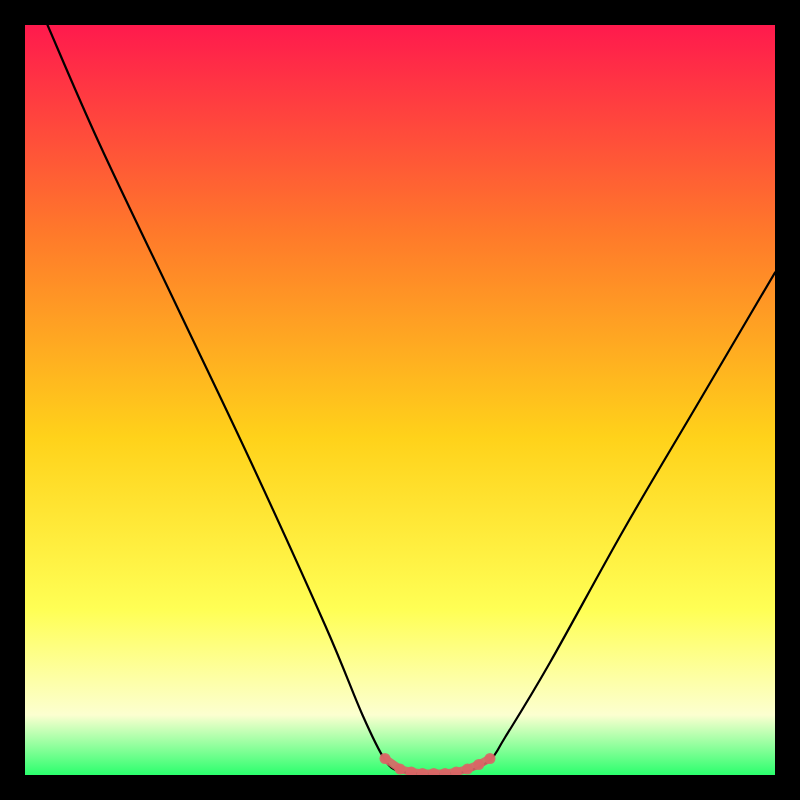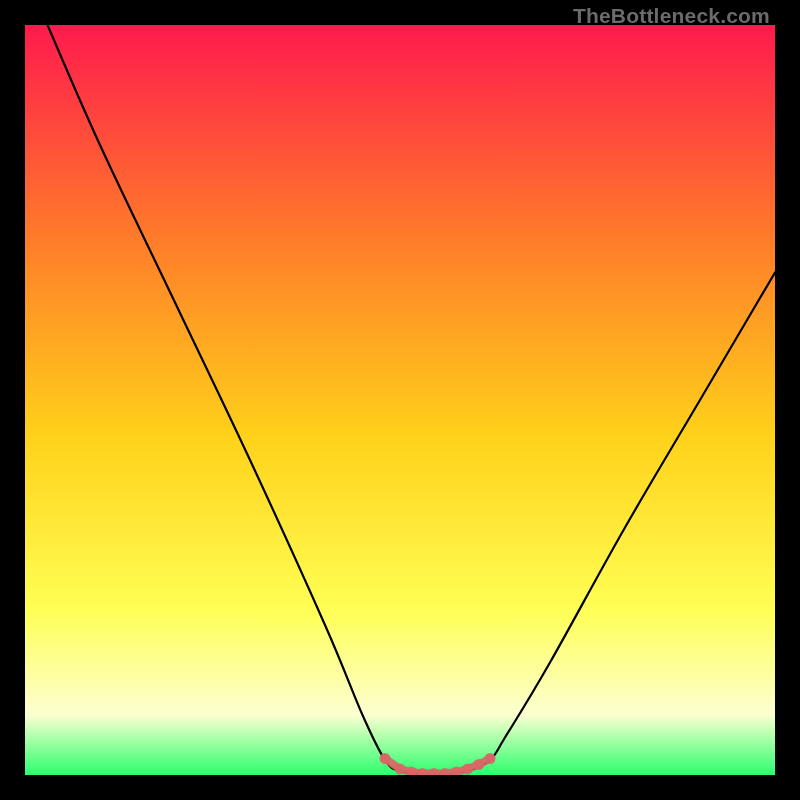--- a/index.html
+++ b/index.html
@@ -28,21 +28,20 @@
     color: #6b6b6b;
     letter-spacing: 0.2px;
     z-index: 10;
   }
   svg { display: block; }
 </style>
 </head>
 <body>
 
 <div class="frame">
-  <div class="watermark">TheBottleneck.com</div>
   <div class="plot">
     <svg id="chart-svg" width="750" height="750" viewBox="0 0 750 750" preserveAspectRatio="none">
       <defs>
         <linearGradient id="bg-grad" x1="0" y1="0" x2="0" y2="1">
           <stop id="g0" offset="0%" stop-color="#ff1a4d"></stop>
           <stop id="g1" offset="28%" stop-color="#ff7a2a"></stop>
           <stop id="g2" offset="55%" stop-color="#ffd21a"></stop>
           <stop id="g3" offset="78%" stop-color="#ffff55"></stop>
           <stop id="g4" offset="92%" stop-color="#fcffd0"></stop>
           <stop id="g5" offset="100%" stop-color="#2bff6d"></stop>

